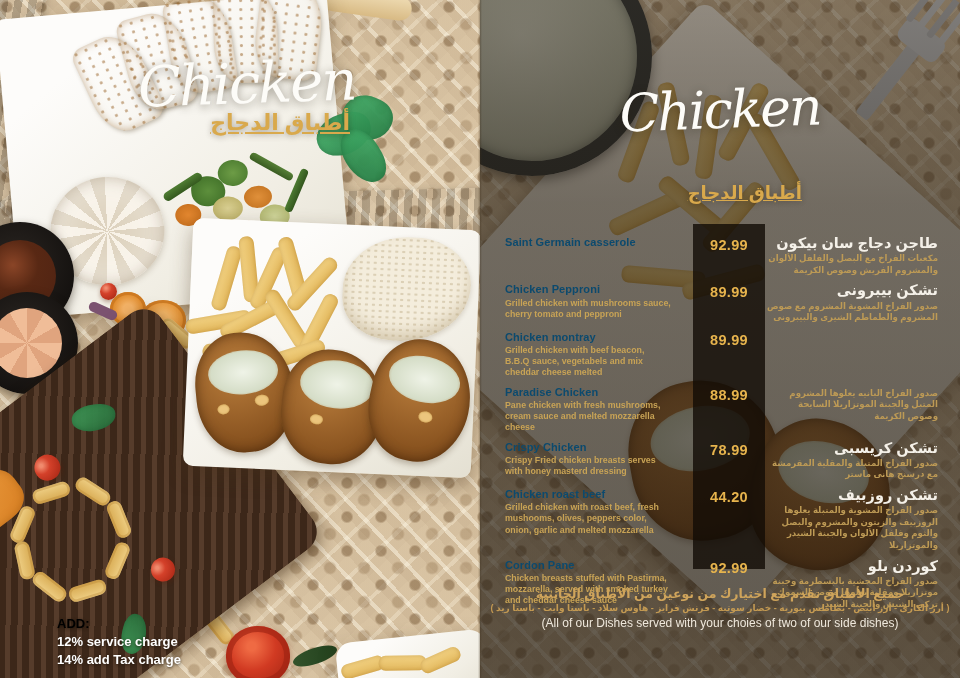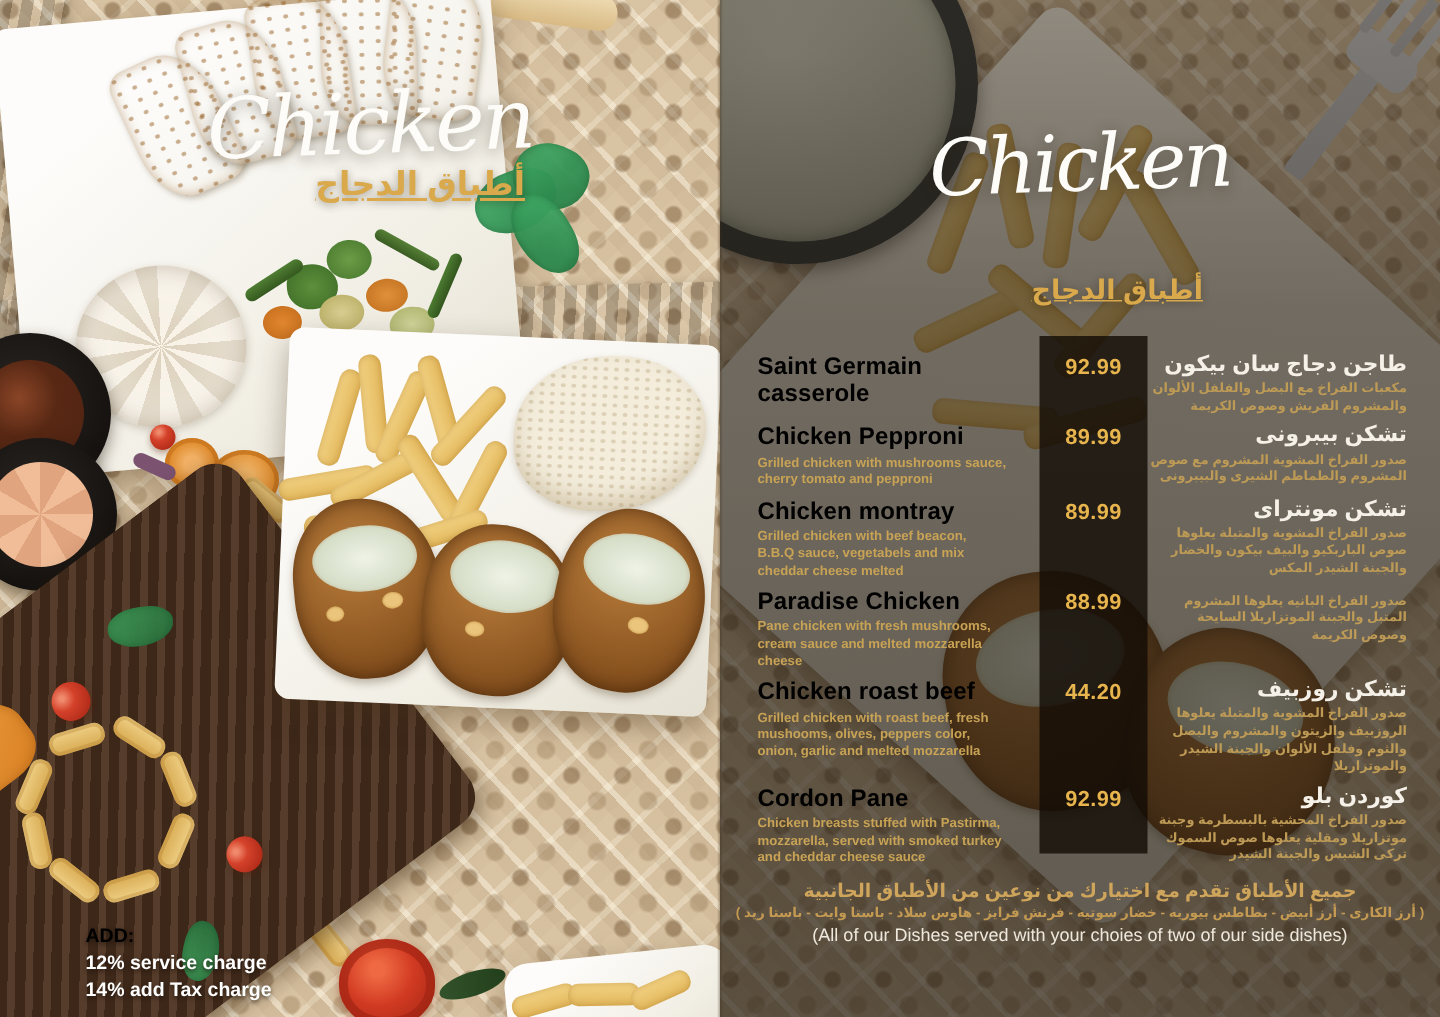--- a/index.html
+++ b/index.html
@@ -78,21 +78,21 @@
   .overlay{position:absolute;inset:0;
        background:linear-gradient(180deg,rgba(48,38,26,.50) 0%,rgba(37,29,19,.62) 30%,rgba(30,23,15,.67) 100%);}
   .price-strip{position:absolute;left:213px;top:224px;width:72px;height:345px;
        background:rgba(17,11,5,.80);}
   .menu-list{position:absolute;left:22px;top:236px;width:436px;}
   .menu-row{display:flex;align-items:flex-start;margin-bottom:7px;}
   .col-en{width:169px;padding-left:3px;box-sizing:border-box;}
   .col-price{width:94px;box-sizing:border-box;padding-left:22px;text-align:center;
        font-weight:700;font-size:14.5px;color:#e7b44d;letter-spacing:.3px;padding-top:1px;}
   .col-ar{flex:1;text-align:right;direction:rtl;}
-  .item-name{font-weight:700;font-size:16px;color:#000000;line-height:1.1;letter-spacing:.1px;}
+  .item-name{font-weight:700;font-size:11px;color:#0c4a6e;line-height:1.1;letter-spacing:.1px;}
   .item-desc{font-weight:700;font-size:8.8px;color:#c8a355;line-height:1.28;margin-top:2px;}
   .item-name-ar{font-weight:700;font-size:14.5px;color:#f5f1e9;line-height:1.05;}
   .item-desc-ar{font-weight:700;font-size:8.6px;color:#bd9a55;line-height:1.35;margin-top:2px;}
 
   .footer-note{position:absolute;left:0;top:586px;width:100%;text-align:center;line-height:1.3;}
   .footer-ar-1{font-weight:700;font-size:12.5px;color:#cfa45b;direction:rtl;}
   .footer-ar-2{font-weight:700;font-size:9px;color:#c49a52;direction:rtl;margin-top:1px;}
   .footer-en{font-size:12px;color:#efe8dc;margin-top:1px;}
 
   .lid{position:absolute;left:-68px;top:-64px;width:210px;height:210px;border-radius:50%;
@@ -336,37 +336,44 @@
             <div class="item-desc-ar">صدور الفراخ المشوية المشروم مع صوص المشروم والطماطم الشيرى والبيبرونى</div>
           </div>
         </div>
 
         <div class="menu-row">
           <div class="col-en">
             <div class="item-name">Chicken montray</div>
             <div class="item-desc">Grilled chicken with beef beacon, B.B.Q sauce, vegetabels and mix cheddar cheese melted</div>
           </div>
           <div class="col-price">89.99</div>
-          <div class="col-ar">
-            <div class="item-name-ar">تشكن مونتراى</div>
-            <div class="item-desc-ar">صدور الفراخ المشوية والمتبلة يعلوها صوص الباربكيو والبيف بيكون والخضار والجبنة الشيدر المكس</div>
-          </div>
         </div>
 
         <div class="menu-row">
           <div class="col-en">
             <div class="item-name">Paradise Chicken</div>
             <div class="item-desc">Pane chicken with fresh mushrooms, cream sauce and melted mozzarella cheese</div>
           </div>
           <div class="col-price">88.99</div>
           <div class="col-ar">
             <div class="item-desc-ar">صدور الفراخ البانيه يعلوها المشروم المتبل والجبنة الموتزاريلا السايحة وصوص الكريمة</div>
           </div>
         </div>
 
+        <div class="menu-row">
+          <div class="col-en">
+            <div class="item-name">Crispy Chicken</div>
+            <div class="item-desc">Crispy Fried chicken breasts serves with honey masterd dressing</div>
+          </div>
+          <div class="col-price">78.99</div>
+          <div class="col-ar">
+            <div class="item-name-ar">تشكن كريسبى</div>
+            <div class="item-desc-ar">صدور الفراخ المتبلة والمقلية المقرمشة مع درسنج هانى ماستر</div>
+          </div>
+        </div>
 
         <div class="menu-row">
           <div class="col-en">
             <div class="item-name">Chicken roast beef</div>
             <div class="item-desc">Grilled chicken with roast beef, fresh mushooms, olives, peppers color, onion, garlic and melted mozzarella</div>
           </div>
           <div class="col-price">44.20</div>
           <div class="col-ar">
             <div class="item-name-ar">تشكن روزبيف</div>
             <div class="item-desc-ar">صدور الفراخ المشوية والمتبلة يعلوها الروزبيف والزيتون والمشروم والبصل والثوم وفلفل الألوان والجبنة الشيدر والموتزاريلا</div>

